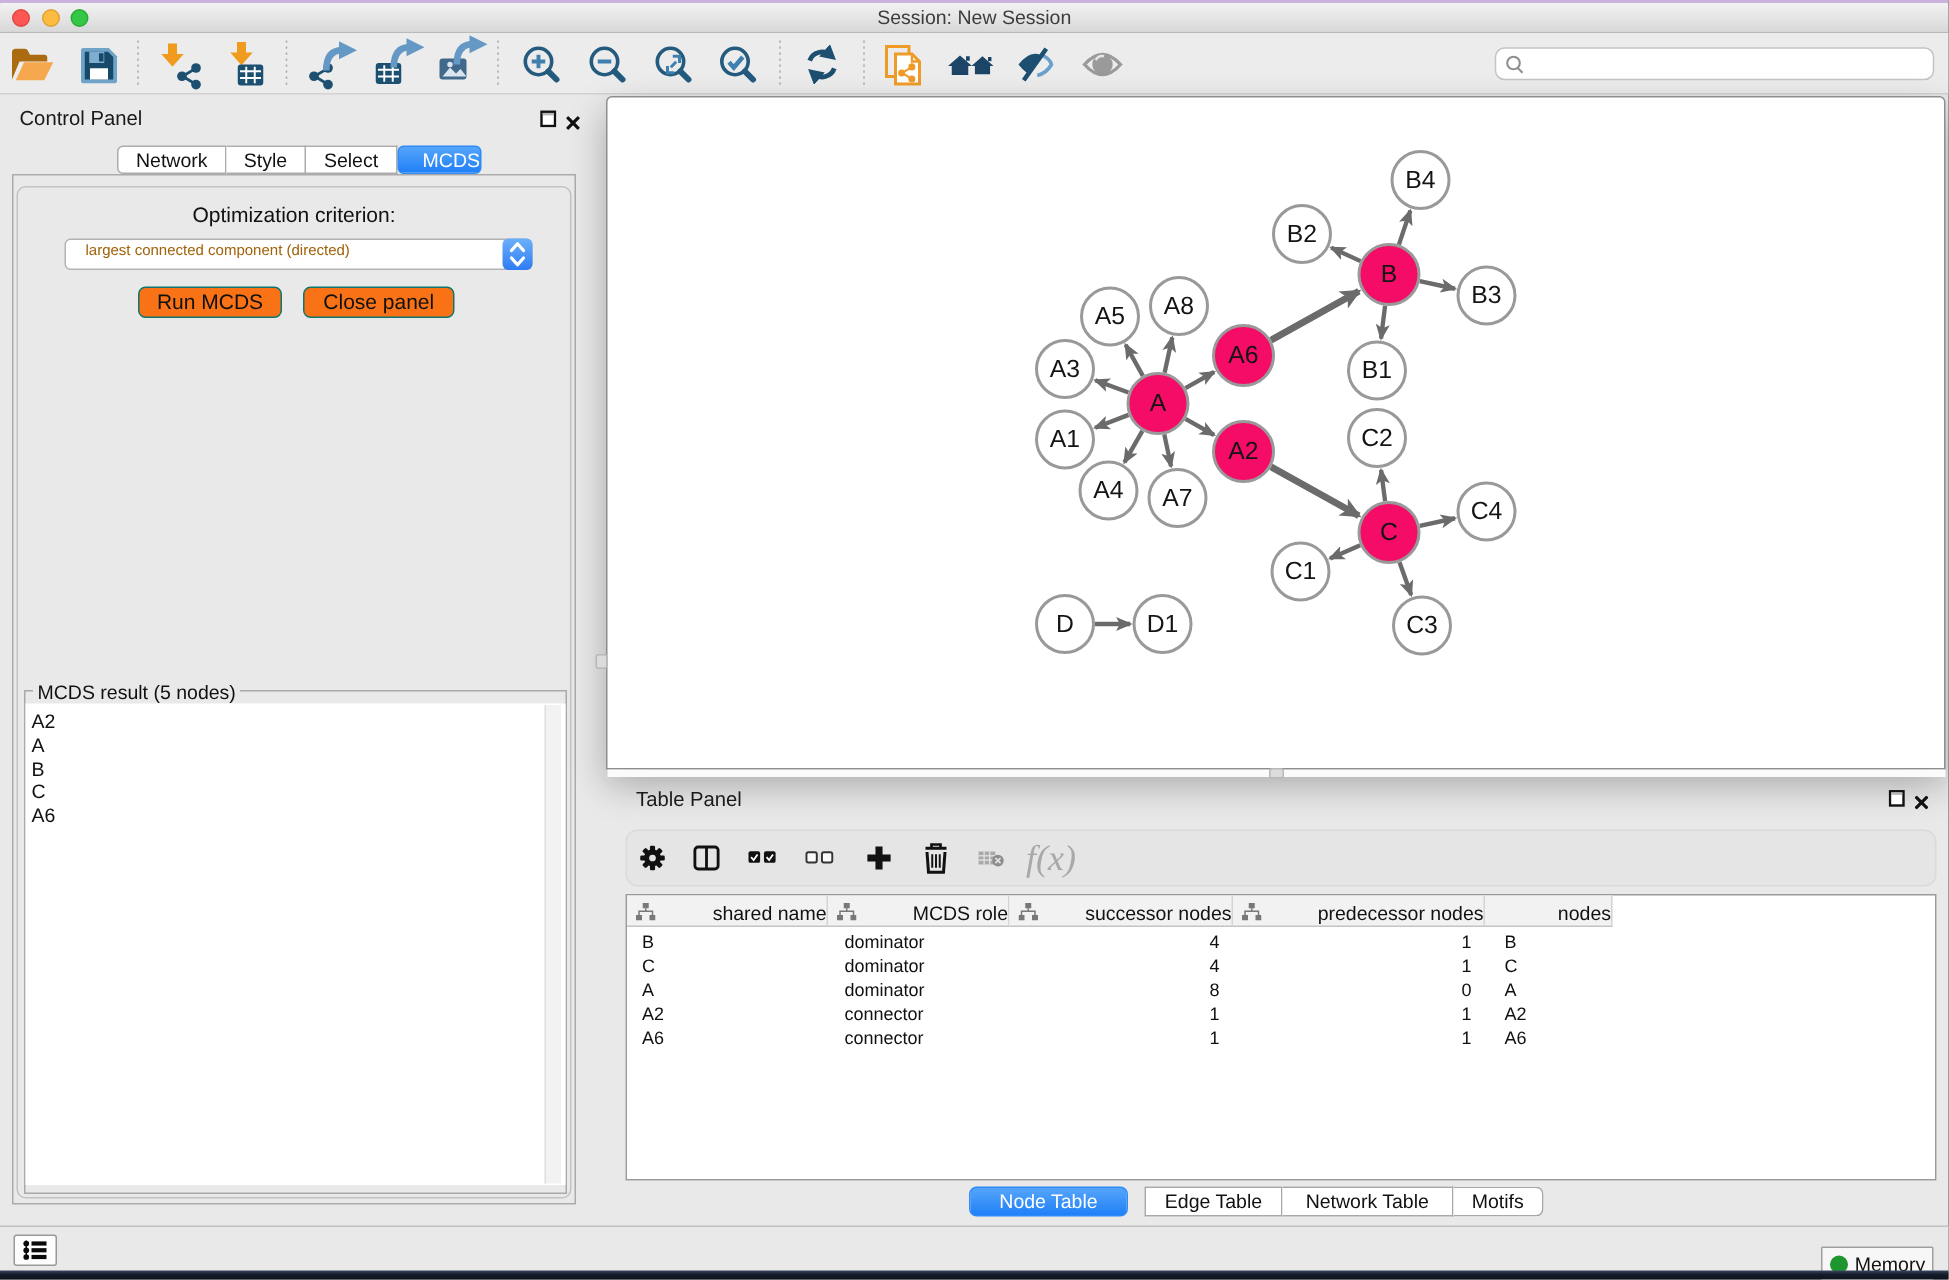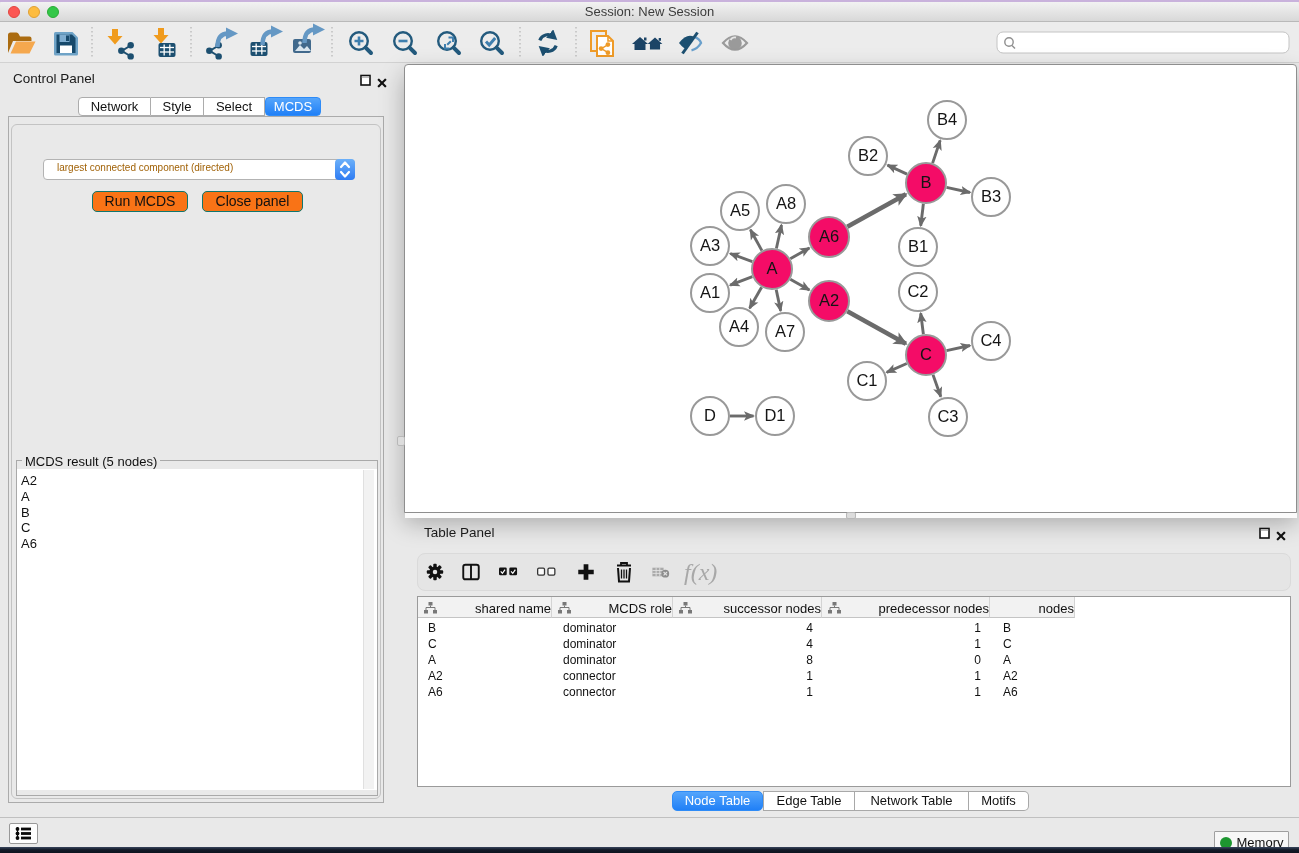--- a/index.html
+++ b/index.html
@@ -14,21 +14,21 @@
 #app { left:0; top:0; width:1299px; height:847px; background:#e9e9e9; }
 
 #titlebar { left:0; top:0; width:1299px; height:22px; background:linear-gradient(#f5f5f5,#d8d8d8); border-bottom:1px solid #b9b9b9; border-radius:5px 5px 0 0; }
 .light { position:absolute; width:12px; height:12px; border-radius:50%; top:6px; }
 #titlebar .t { position:absolute; width:100%; text-align:center; top:4px; font-size:13px; color:#3c3c3c; }
 
 #toolbar { left:0; top:22px; width:1299px; height:41px; background:#ececec; border-bottom:1px solid #d2d2d2; }
 
 #cpTitle { left:13px; top:71px; font-size:13.5px; color:#1a1a1a; }
 .tab { position:absolute; top:97px; height:19px; background:#fff; border:1px solid #acacac; font-size:13px; color:#111; text-align:center; line-height:17px; }
-.tabsel { background:linear-gradient(#55a5fb,#2080f7); color:#fff; border-color:#2e8bf7; border-radius:4px; }
+.tabsel { background:linear-gradient(#55a5fb,#2080f7); color:#fff; border-color:#2e8bf7; border-radius:4px;text-align:right; }
 #cpOuter { left:8px; top:116px; width:376px; height:687px; border:1px solid #ababab; }
 #cpInner { left:11px; top:124px; width:370px; height:675px; border:1px solid #c3c3c3; border-radius:6px; }
 #optLabel { left:8px; top:135px; width:376px; text-align:center; font-size:14px; color:#111; }
 #selBox { left:43px; top:159px; width:312px; height:21px; background:#fff; border:1px solid #b3b3b3; border-radius:4px; }
 #selBox .txt { position:absolute; left:13px; top:2px; font-size:10px; color:#a16207; }
 #selSpin { position:absolute; right:-1px; top:-1px; width:20px; height:21px; background:linear-gradient(#6cb0f9,#2e7cf3); border-radius:4px; }
 .btn { position:absolute; height:21px; background:#f97316; border:1px solid #0f766e; border-radius:5px; font-size:14px; color:#111; text-align:center; line-height:19px; }
 
 #fs { left:16px; top:460px; width:362px; height:336px; border:1px solid #a9a9a9; }
 #fsLegend { left:22px; top:454px; background:#e9e9e9; padding:0 3px; font-size:13px; color:#111; }
@@ -214,20 +214,21 @@
         </svg></div>
     <div class="abs" style="left:377px;top:74px;"><svg width="10" height="10" viewBox="0 0 10 10">
           <path d="M2,0.5 L5,3.5 L8,0.5 Q9.5,0.8 9.5,2 L6.5,5 L9.5,8 Q9.3,9.4 8,9.5 L5,6.5 L2,9.5 Q0.6,9.2 0.5,8 L3.5,5 L0.5,2 Q0.7,0.7 2,0.5 Z" fill="#111"></path>
         </svg></div>
     <div class="tab" style="left:78px;width:73px;border-radius:4px 0 0 4px;">Network</div>
     <div class="tab" style="left:151px;width:53px;border-left:none;">Style</div>
     <div class="tab" style="left:204px;width:61px;border-left:none;">Select</div>
     <div class="tab tabsel" style="left:265px;width:56px;">MCDS</div>
     <div id="cpOuter" class="abs"></div>
     <div id="cpInner" class="abs"></div>
+    <div id="optLabel" class="abs">Optimization criterion:</div>
     <div id="selBox" class="abs">
       <div class="txt">largest connected component (directed)</div>
       <div id="selSpin">
           <svg width="20" height="21" viewBox="0 0 20 21" style="position:absolute;left:0;top:0;">
             <path d="M6,8 l4,-4.5 4,4.5" fill="none" stroke="#fff" stroke-width="2.2" stroke-linecap="round" stroke-linejoin="round"></path>
             <path d="M6,13 l4,4.5 4,-4.5" fill="none" stroke="#fff" stroke-width="2.2" stroke-linecap="round" stroke-linejoin="round"></path>
           </svg>
         </div>
     </div>
     <div class="btn" style="left:92px;top:191px;width:96px;">Run MCDS</div>
@@ -437,21 +438,21 @@
 <div class="cell" style="left:145px;top:72px;">connector</div>
 <div class="cell" style="left:300px;top:72px;width:95px;text-align:right;">1</div>
 <div class="cell" style="left:470px;top:72px;width:93px;text-align:right;">1</div>
 <div class="cell" style="left:585px;top:72px;">A2</div>
 <div class="cell" style="left:10px;top:88px;">A6</div>
 <div class="cell" style="left:145px;top:88px;">connector</div>
 <div class="cell" style="left:300px;top:88px;width:95px;text-align:right;">1</div>
 <div class="cell" style="left:470px;top:88px;width:93px;text-align:right;">1</div>
 <div class="cell" style="left:585px;top:88px;">A6</div>
     </div>
-    <div class="btab" style="left:672px;width:91px;background:linear-gradient(#55a5fb,#2080f7);color:#fff;border-color:#2e8bf7;border-radius:5px;">Node Table</div>
+    <div class="btab" style="left:646px;width:106px;background:linear-gradient(#55a5fb,#2080f7);color:#fff;border-color:#2e8bf7;border-radius:5px;">Node Table</div>
     <div class="btab" style="left:763px;width:92px;border-radius:0;">Edge Table</div>
     <div class="btab" style="left:855px;width:114px;border-left:none;">Network Table</div>
     <div class="btab" style="left:969px;width:60px;border-left:none;border-radius:0 5px 5px 0;">Motifs</div>
     <div id="status" class="abs"></div>
     <div id="listBtn" class="abs">
         <svg width="28" height="20" viewBox="0 0 28 20" style="position:absolute;left:0;top:0;">
           <g stroke="#0a0a0a" stroke-width="2.8">
             <line x1="11" y1="5" x2="21" y2="5"></line>
             <line x1="11" y1="9.5" x2="21" y2="9.5"></line>
             <line x1="11" y1="14" x2="21" y2="14"></line>

